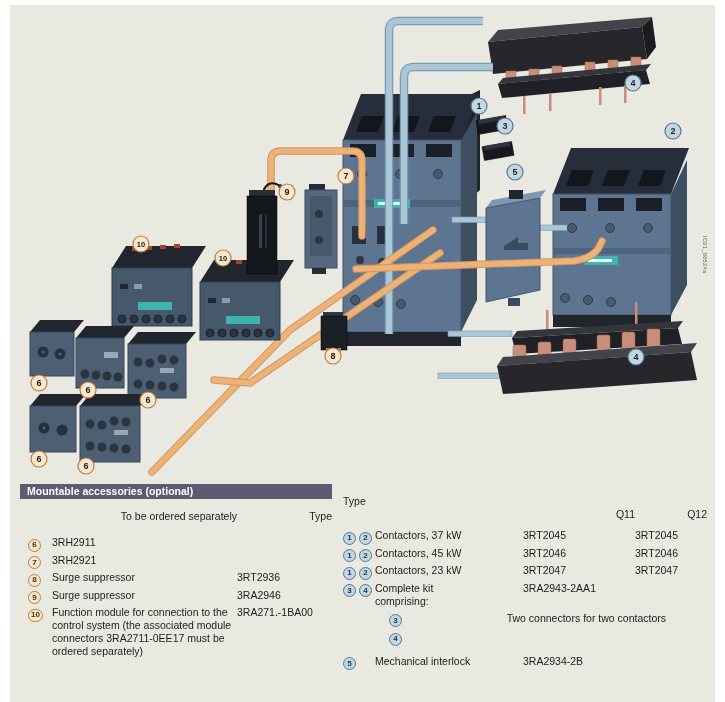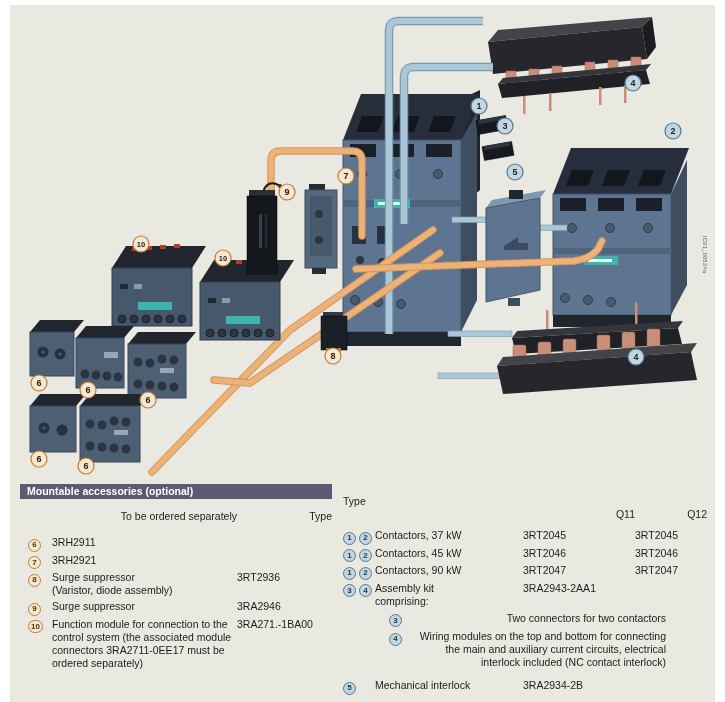--- a/index.html
+++ b/index.html
@@ -374,21 +374,20 @@
           <span>3RH2911</span>
         </div>
         <div class="trow">
           <span><span class="circ circ-o">7</span></span>
           <span>3RH2921</span>
         </div>
         <div class="trow">
           <span><span class="circ circ-o">8</span></span>
           <span>
             <span>Surge suppressor</span>
-            <span class="l2">(Varistor, diode assembly)</span>
           </span>
           <span>3RT2936</span>
         </div>
         <div class="trow">
           <span><span class="circ circ-o">9</span></span>
           <span>
             <span>Surge suppressor</span>
           </span>
           <span>3RA2946</span>
         </div>
@@ -423,41 +422,40 @@
         <div class="rrow">
           <span><span class="circ circ-b">1</span></span>
           <span><span class="circ circ-b">2</span></span>
           <span>Contactors, 45 kW</span>
           <span>3RT2046</span>
           <span>3RT2046</span>
         </div>
         <div class="rrow">
           <span><span class="circ circ-b">1</span></span>
           <span><span class="circ circ-b">2</span></span>
-          <span>Contactors, 90 kW</span>
+          <span>Contactors, 23 kW</span>
           <span>3RT2047</span>
           <span>3RT2047</span>
         </div>
         <div class="rrow">
           <span><span class="circ circ-b">3</span></span>
           <span><span class="circ circ-b">4</span></span>
           <span>
-            <span>Assembly kit</span>
+            <span>Complete kit</span>
             <span class="l2">comprising:</span>
           </span>
           <span>3RA2943-2AA1</span>
           <span></span>
         </div>
         <div class="subrow">
           <span><span class="circ circ-b">3</span></span>
           <span class="subtxt">Two connectors for two contactors</span>
         </div>
         <div class="subrow">
           <span><span class="circ circ-b">4</span></span>
-          <span class="subtxt">Wiring modules on the top and bottom for connecting the main and auxiliary current circuits, electrical interlock included (NC contact interlock)</span>
         </div>
         <div class="rrow final-gap">
           <span><span class="circ circ-b">5</span></span>
           <span></span>
           <span>Mechanical interlock</span>
           <span>3RA2934-2B</span>
           <span></span>
         </div>
       </div>
     </div>

